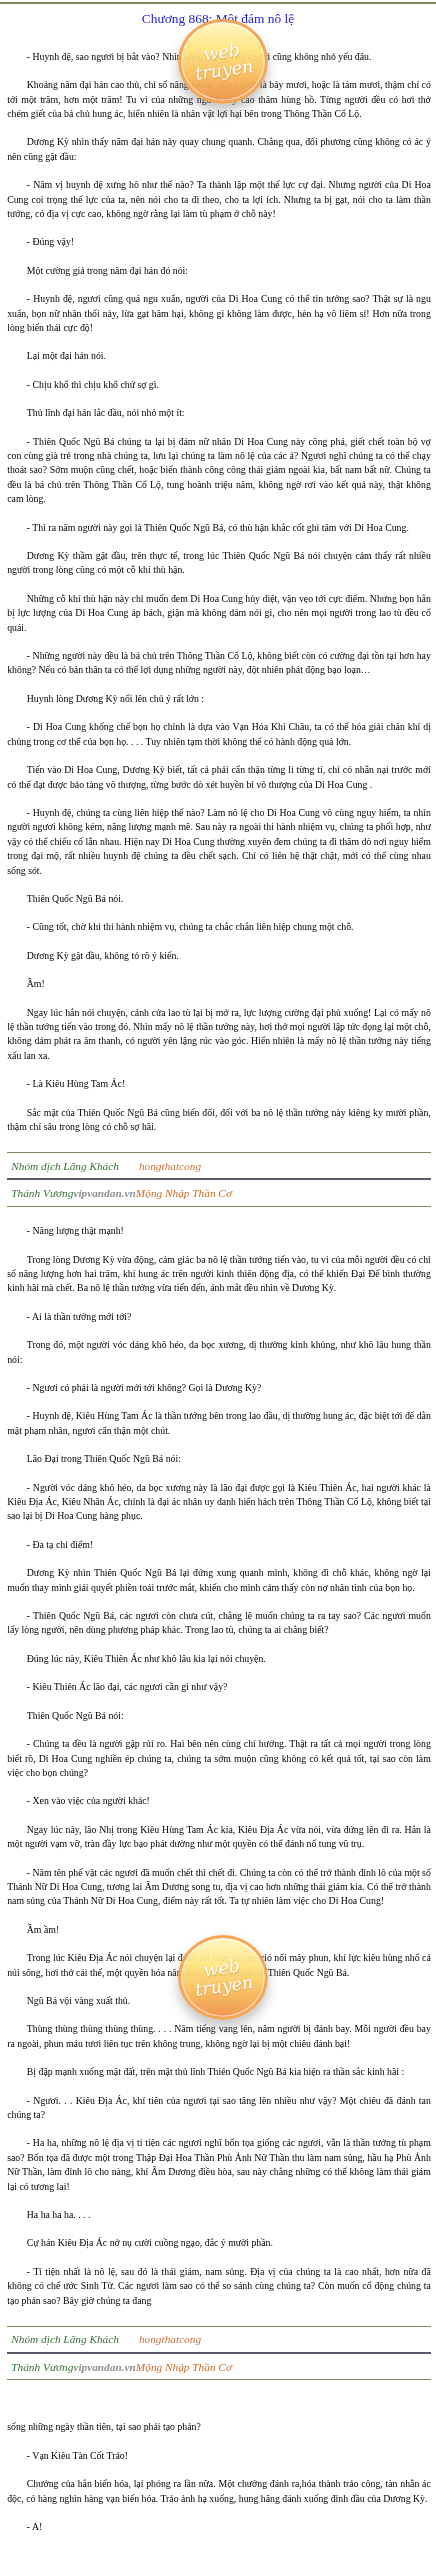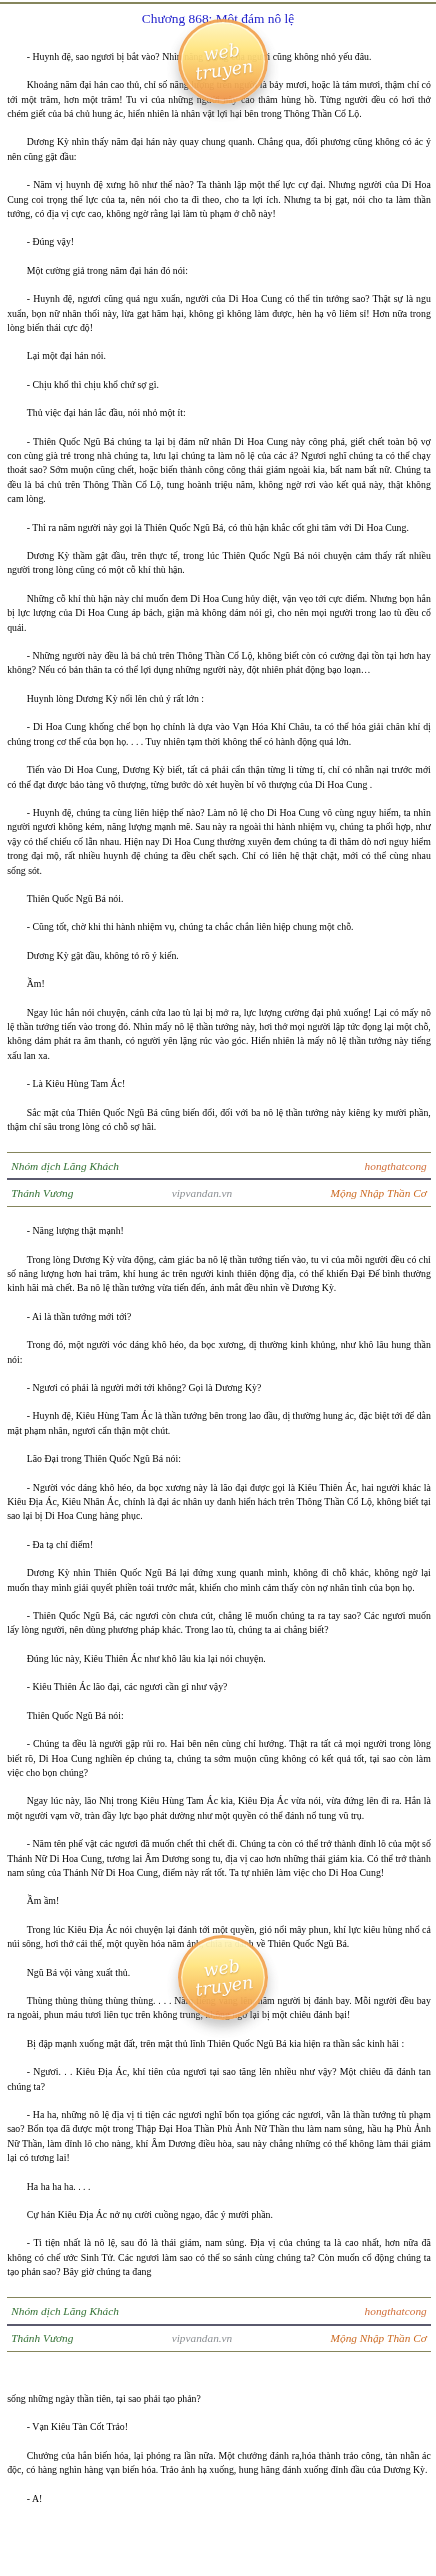--- a/index.html
+++ b/index.html
@@ -36,30 +36,29 @@
   main p.noindent { text-indent: 0; margin-top: 40px; }
   
   .credits {
     margin: 17.5px 0;
     border-top: 1px solid #85855C;
     border-bottom: 1px solid #85855C;
   }
   .c-row {
     display: flex;
     align-items: center;
-    justify-content: space-between;
     padding: 6.7px 4.1px;
     font-style: italic;
     font-size: 11.3px;
   }
   .c-mid { border-top: 2.1px solid #5A5A6E; }
   .c-green  { color: #347235; }
   .c-orange1{ color: #D2703C; padding-left: 20px; }
   .c-orange2{ color: #CC6A22; }
-  .c-gray   { color: #8C9094; }
+  .c-gray   { color: #8C9094; font-weight: bold; }
   
   .watermark {
     position: absolute;
     width: 90px;
     height: 85px;
     border-radius: 50%;
     background: linear-gradient(180deg, #FFF6C0 0%, #FFE47E 35%, #F8B95A 70%, #EF9147 100%);
     border: 3.1px solid #F2A352;
     box-shadow: 0 7.2px 11.3px rgba(120,120,120,0.45), inset 0 0 0 1.5px rgba(255,255,255,0.55);
     opacity: 0.95;
@@ -102,21 +101,21 @@
 
   <p>Một  cường giả trong năm đại hán đó nói:</p>
 
   <p>- Huynh đệ, ngươi cũng quá ngu xuẩn, người của Di Hoa Cung có thể tin tưởng sao? Thật sự là ngu xuẩn, bọn nữ nhân thối này, lừa gạt hãm hại, không gì không làm được, hèn hạ vô liêm sỉ! Hơn nữa trong lòng biến thái cực độ!</p>
 
 
   <p>Lại một đại hán nói.</p>
 
   <p>- Chịu khổ thì chịu khổ chứ sợ gì.</p>
 
-  <p>Thủ việc đại hán lắc đầu,  nói nhỏ một ít:</p>
+  <p>Thủ lĩnh đại hán lắc đầu,  nói nhỏ một ít:</p>
 
   <p>- Thiên Quốc Ngũ Bá chúng ta lại bị đám nữ nhân Di Hoa Cung này công phá, giết chết toàn bộ vợ con cùng già trẻ trong nhà chúng ta, lưu lại chúng ta làm nô lệ của các ả? Ngươi nghĩ chúng ta có thể chạy thoát sao? Sớm muộn cũng chết, hoặc biến thành công công thái giám ngoài kia, bất nam bất nữ. Chúng ta đều là bá chủ trên Thông Thần Cổ Lộ, tung hoành triệu năm, không ngờ rơi vào kết quả này, thật không cam lòng.</p>
 
   <p>- Thì ra năm người này gọi là Thiên Quốc Ngũ Bá, có thù hận khắc cốt ghi tâm với Di Hoa Cung.</p>
 
   <p>Dương Kỳ thầm gật đầu, trên thực tế, trong lúc Thiên Quốc Ngũ Bá nói chuyện cảm thấy rất nhiều người trong lòng cũng có một cỗ khí thù hận.</p>
 
   <p>Những cỗ khí thù hận này chỉ muốn đem Di Hoa Cung hủy diệt, vặn vẹo tới cực điểm. Nhưng bọn hắn bị lực lượng của Di Hoa Cung áp bách, giận mà không dám nói gì, cho nên mọi người trong lao tù đều cổ quái.</p>
 
   <p>- Những người này đều là bá chủ trên Thông Thần Cổ Lộ, không biết còn có cường đại tồn tại hơn hay không? Nếu có bản thân ta có thể lợi dụng những người này, đột nhiên phát động bạo loạn…</p>
@@ -180,20 +179,21 @@
 
   <p>Đúng lúc này, Kiêu Thiên Ác như khô lâu kia lại nói chuyện.</p>
 
 
   <p>- Kiêu Thiên Ác lão đại, các ngươi cần gì như vậy?</p>
 
   <p>Thiên Quốc Ngũ Bá nói:</p>
 
   <p>- Chúng ta đều là người gặp rủi ro. Hai bên nên cùng chí hướng. Thật ra tất cả mọi người trong lòng biết rõ, Di Hoa Cung nghiền ép chúng ta, chúng ta sớm muộn cũng không có kết quả tốt, tại sao còn làm việc cho bọn chúng?</p>
 
+  <p>- Xen vào việc của người khác!</p>
 
   <p>Ngay lúc này, lão Nhị trong Kiêu Hùng Tam Ác kia, Kiêu Địa Ác vừa nói, vừa đứng lên đi ra. Hắn là một người vạm vỡ, tràn đầy lực bạo phát dường như một quyền có thể đánh nổ tung vũ trụ.</p>
 
   <p>- Năm tên phế vật các ngươi đã muốn chết thì chết đi. Chúng ta còn có thể trở thành đỉnh lô của một số Thánh Nữ Di Hoa Cung, tương lai Âm Dương song tu, địa vị cao hơn những thái giám kia. Có thể trở thành nam sủng của Thánh Nữ Di Hoa Cung, điểm này rất tốt. Ta tự nhiên làm việc cho Di Hoa Cung!</p>
 
   <p>Ầm ầm!</p>
 
   <p>Trong lúc Kiêu Địa Ác nói chuyện lại đánh tới một quyền, gió nổi mây phun, khí lực kiêu hùng nhổ cả núi sông, hơi thở cái thế, một quyền hóa năm ảnh, chia ra đánh về Thiên Quốc Ngũ Bá.</p>
 
   <p>Ngũ Bá vội vàng xuất thủ.</p>

